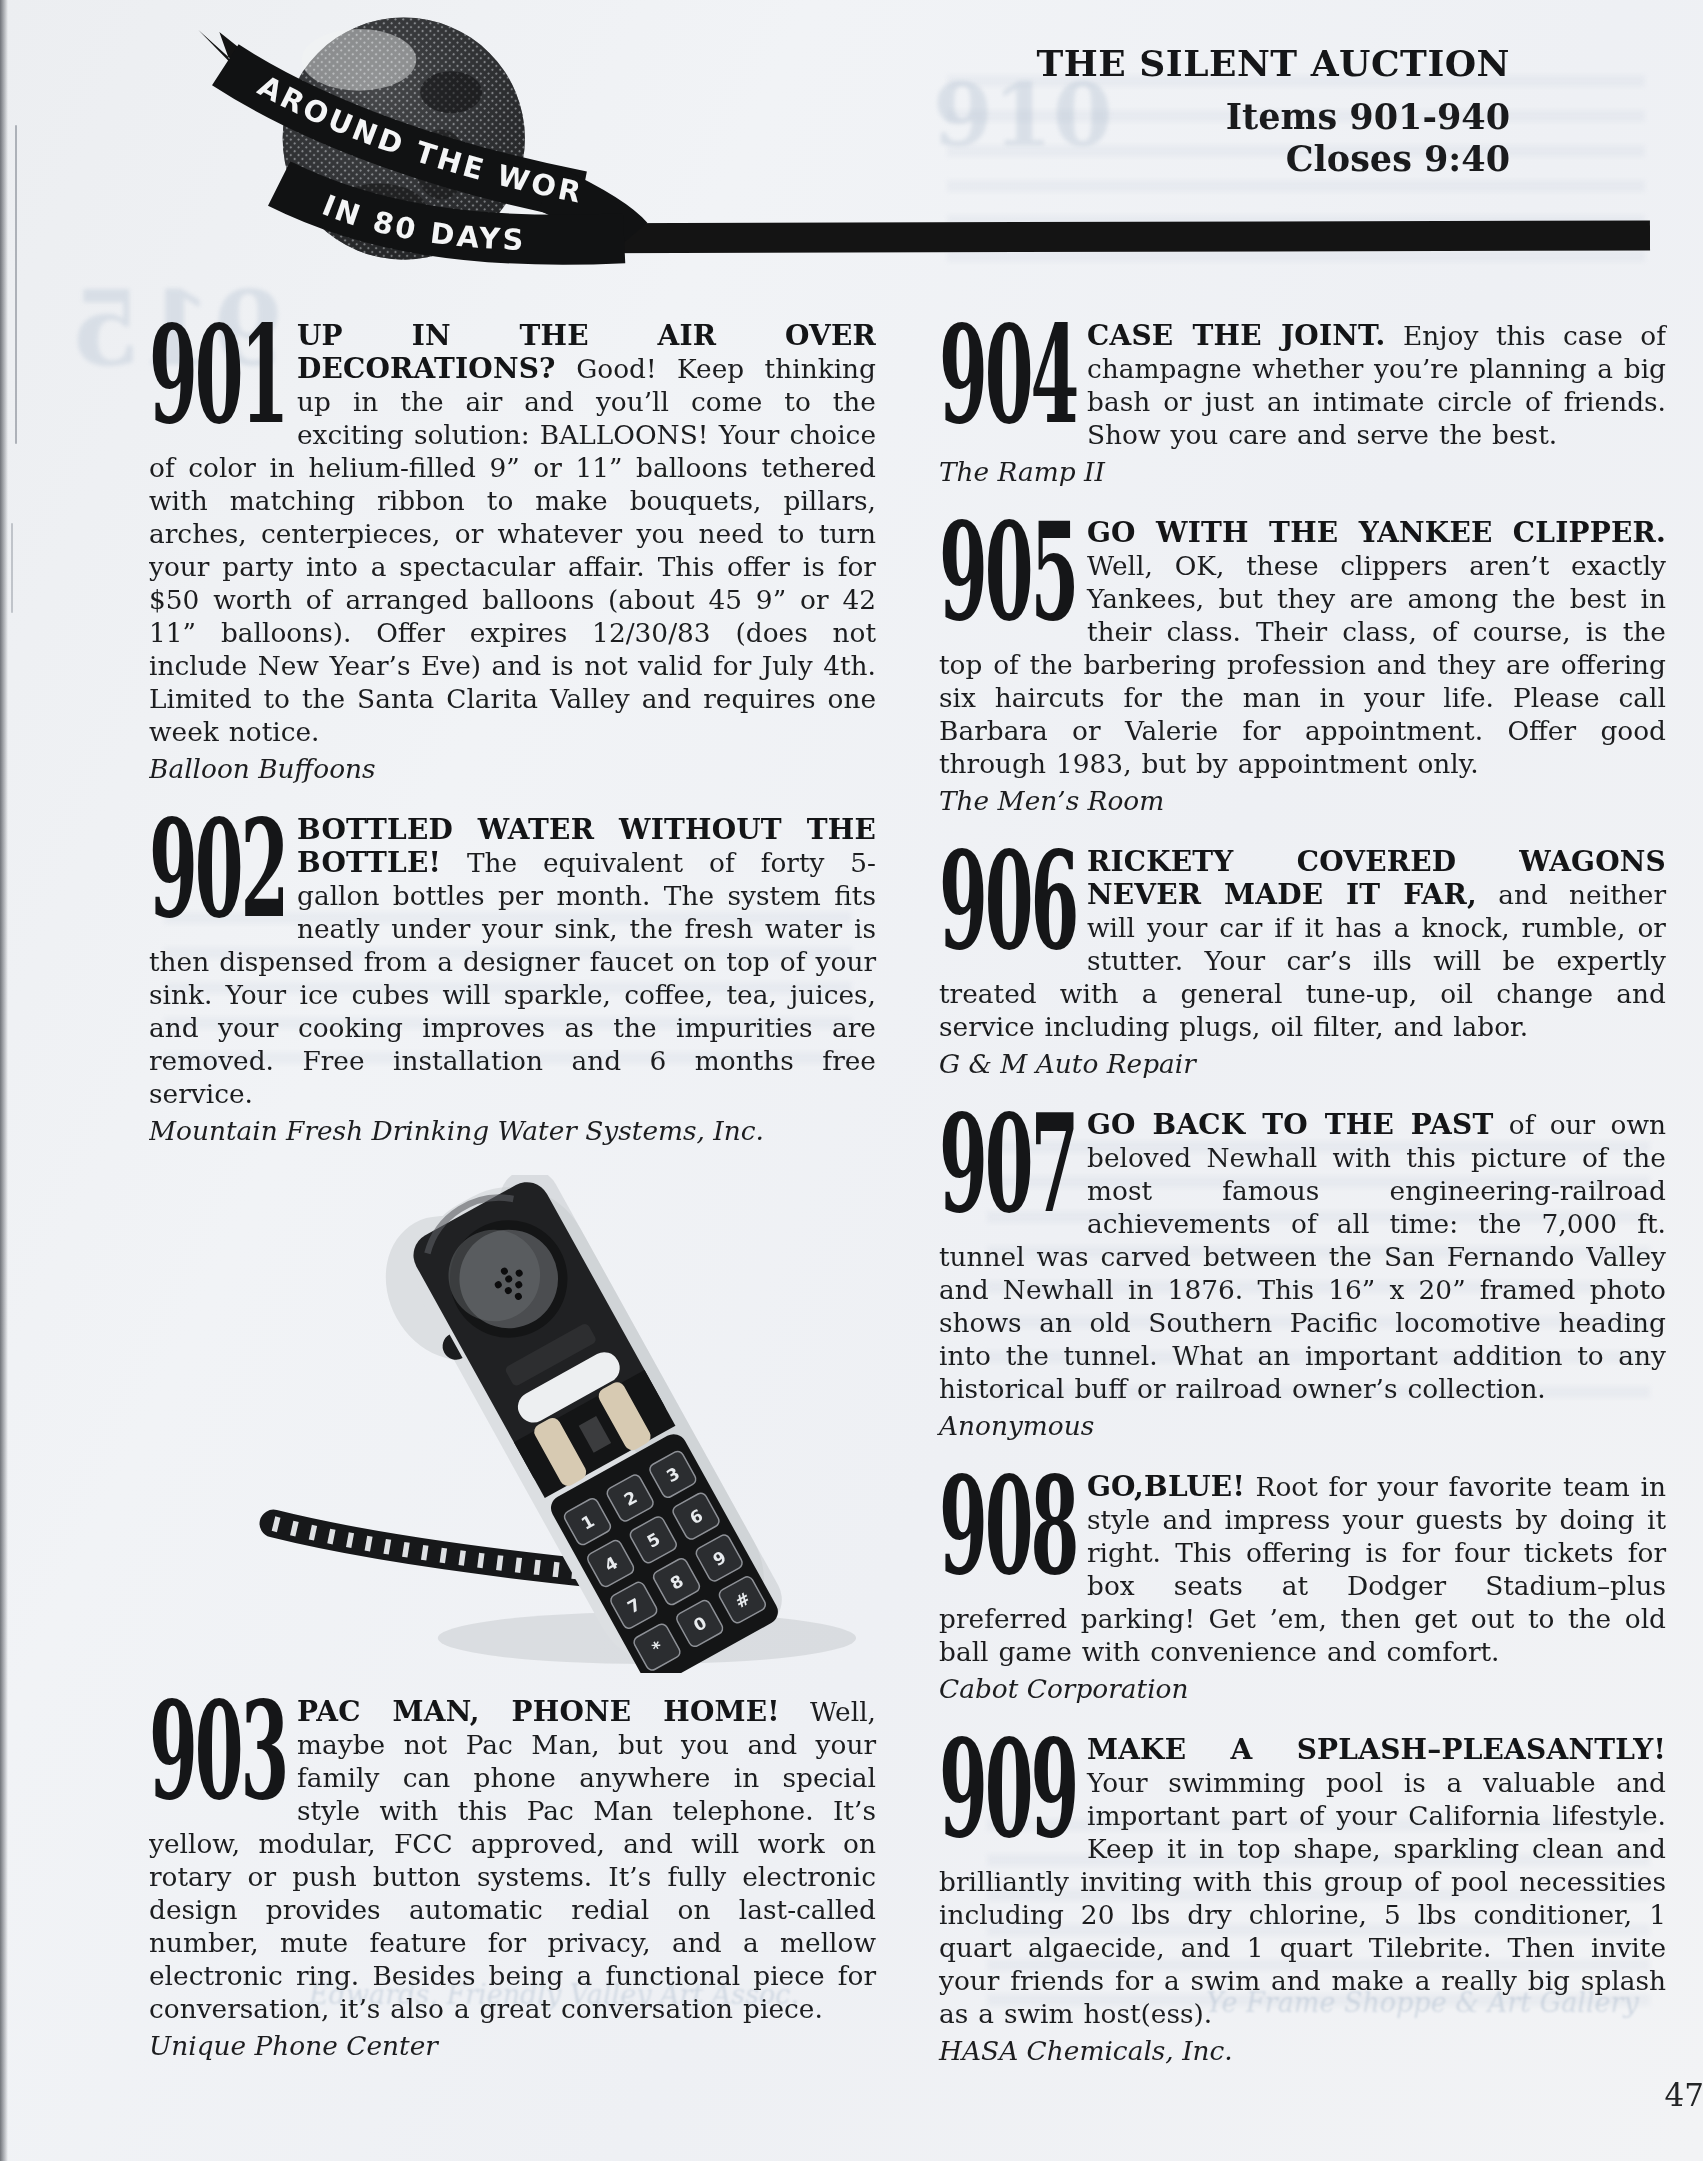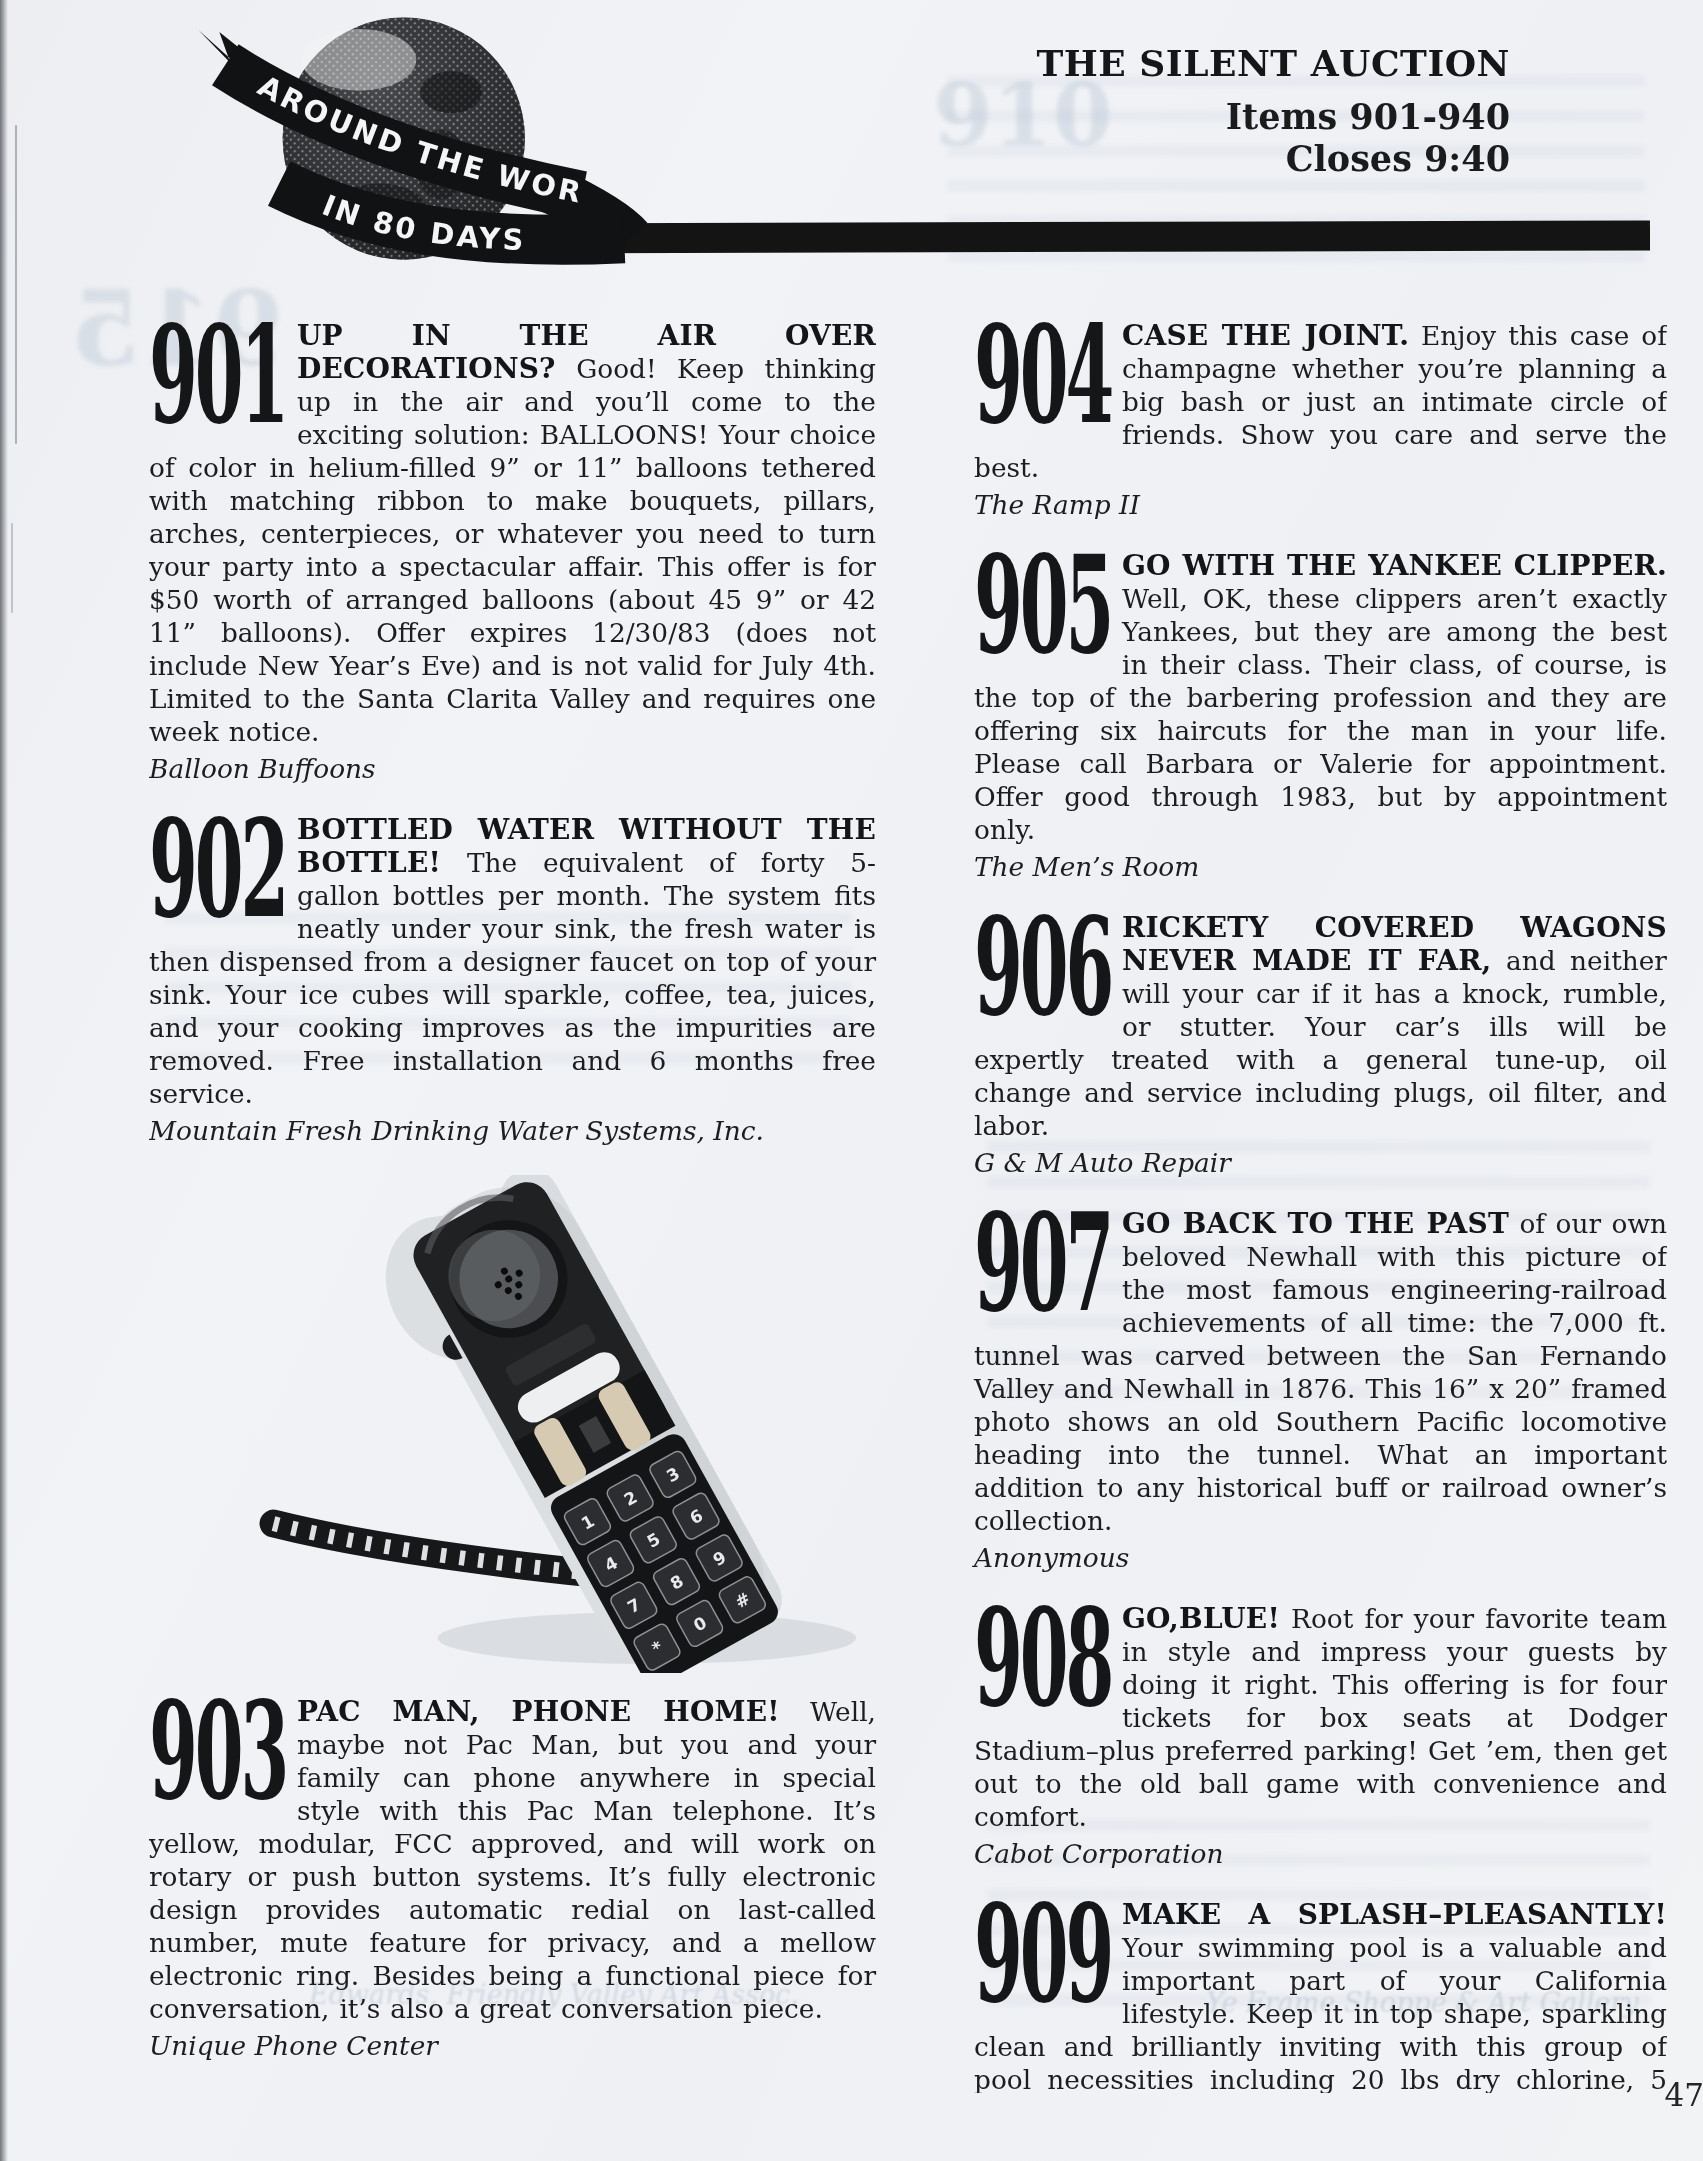--- a/index.html
+++ b/index.html
@@ -33,21 +33,21 @@
   .title-block h1{margin:0;font-size:36px;line-height:55px;font-weight:700;letter-spacing:0.5px;color:#151618;}
   .subtitle{font-size:35px;line-height:42px;font-weight:700;color:#1a1b1d;}
   .subtitle.first{margin-top:5px;}
 
   .bar{position:absolute;left:474px;top:222px;width:1176px;height:30px;background:#141414;
     transform:rotate(-.15deg);z-index:1;}
   .logo-svg{position:absolute;left:0;top:0;z-index:2;}
 
   
   .content{position:absolute;left:149px;top:319px;width:1518px;height:1774px;
-    display:flex;column-gap:98px;overflow:hidden;z-index:2;}
+    display:flex;column-gap:63px;overflow:hidden;z-index:2;}
   .col{width:727px;}
 
   .item{margin-bottom:28px;}
   .item::after{content:"";display:block;clear:both;}
   .num{float:left;width:131px;height:99px;margin:6px 17px 0 0;}
   .num span{display:block;font-weight:700;font-size:135px;line-height:99px;letter-spacing:-6px;
     transform:scaleX(.52);transform-origin:0 50%;white-space:nowrap;color:#151618;}
   .body{margin:0;font-size:26.4px;line-height:33px;text-align:justify;word-spacing:.06em;}
   .head{font-weight:700;font-size:28px;letter-spacing:0.2px;color:#141517;}
   .donor{font-style:italic;font-size:26.4px;line-height:33px;text-align:left;margin-top:4px;}

